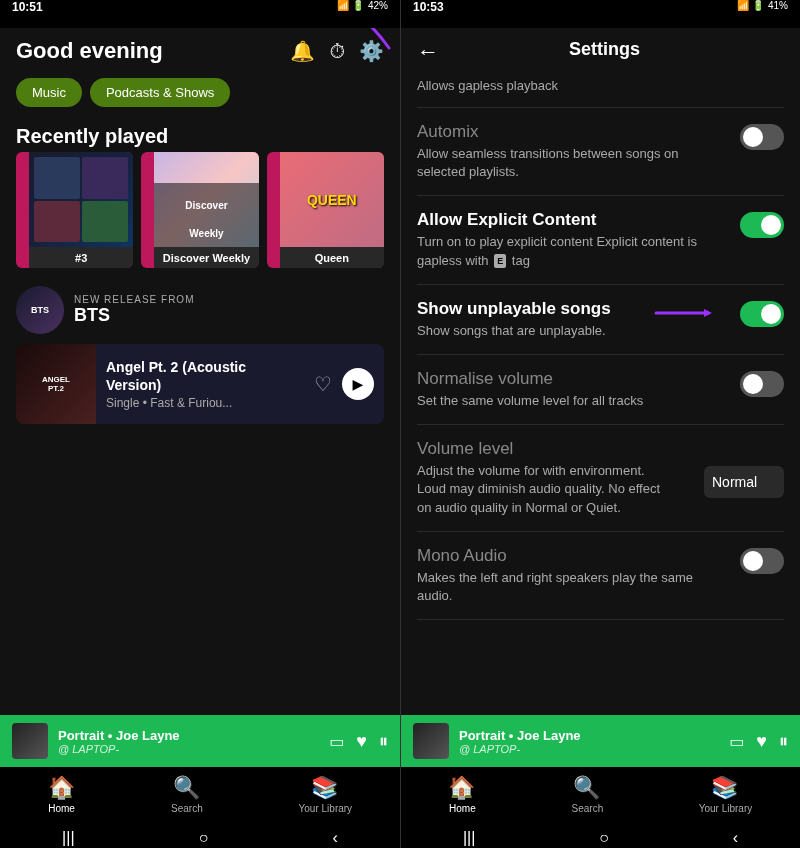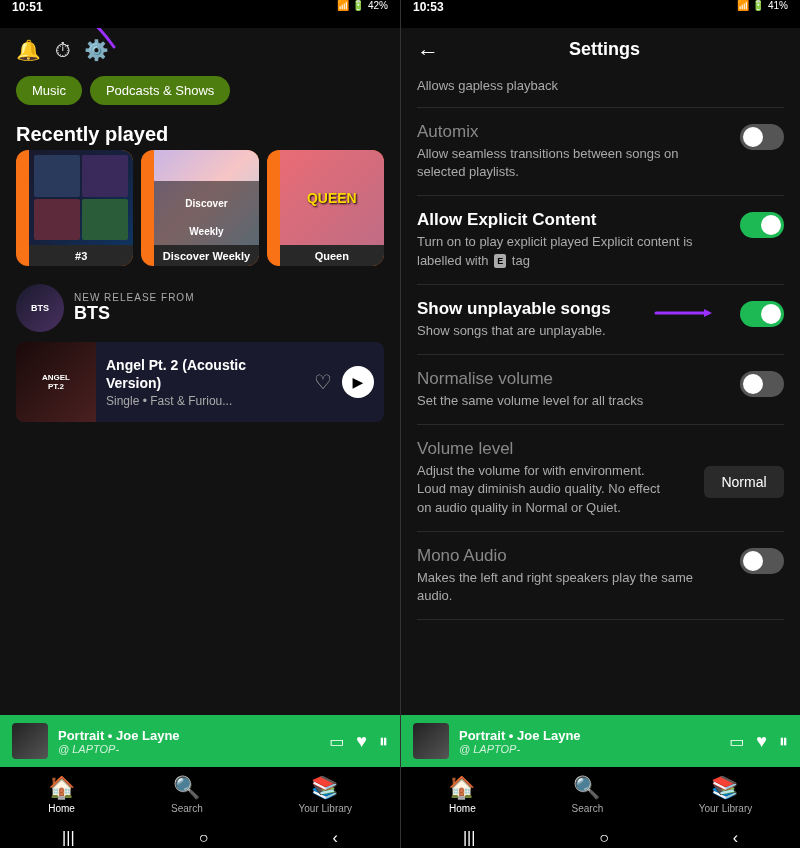--- a/index.html
+++ b/index.html
@@ -122,24 +122,24 @@
       margin-bottom: 4px;
     }
 
     .grid-2x2 {
       display: grid;
       grid-template-columns: repeat(3, 1fr);
       gap: 8px;
       margin-bottom: 18px;
     }
     .grid-item {
-      border-radius: 12px;
+      border-radius: 6px;
       overflow: hidden;
       position: relative;
-      background: #f97316;
+      background: #be185d;
       padding-left: 13px;
     }
     .grid-item-label {
       color: #fff;
       font-size: 11px;
       font-weight: 600;
       text-align: center;
       padding: 5px 3px 4px;
       background: #282828;
     }
@@ -435,21 +435,20 @@
     }
     .toggle-track.on .toggle-thumb { left: 21px; }
     .toggle-track.off .toggle-thumb { left: 3px; }
     .volume-level-value {
       background: #2a2a2a;
       border-radius: 6px;
       padding: 8px 8px;
       color: #fff;
       font-size: 14px;
       min-width: 80px;
-      text-align: center;
       margin-top: 4px;
       cursor: pointer;
       margin-left: 32px;
     }
 
     
     .e-badge {
       display: inline-block;
       background: #aaa;
       color: #000;
@@ -491,20 +490,21 @@
 <div class="left-panel">
 
   <div class="status-bar">
     <span class="time">10:51</span>
     <span class="icons">📶 🔋 <span>42%</span></span>
   </div>
 
   <div class="left-content">
 
     <div class="greeting-row">
+      <span class="greeting-text">Good evening</span>
       <div class="greeting-icons">
         <span class="greeting-icon">🔔</span>
         <span class="greeting-icon">⏱</span>
         <span class="greeting-icon">⚙️</span>
 
         <svg class="arrow-annotation" viewBox="0 0 60 50" fill="none">
           <path d="M 55 45 Q 30 10 10 8" stroke="#9B30FF" stroke-width="3" fill="none" stroke-linecap="round"></path>
           <polygon points="8,5 14,12 4,13" fill="#9B30FF"></polygon>
         </svg>
       </div>
@@ -645,21 +645,21 @@
           </div>
         </div>
       </div>
     </div>
 
     <div class="settings-item">
       <div class="settings-item-row">
         <div class="settings-item-text">
           <div class="settings-item-title">Allow Explicit Content</div>
           <div class="settings-item-desc">
-            <span>Turn on to play explicit played Explicit content is labelled with</span>
+            <span>Turn on to play explicit content Explicit content is gapless with</span>
             <span class="e-badge">E</span>
             <span> tag</span>
           </div>
         </div>
         <div class="toggle-switch">
           <div class="toggle-track on">
             <div class="toggle-thumb"></div>
           </div>
         </div>
       </div>

